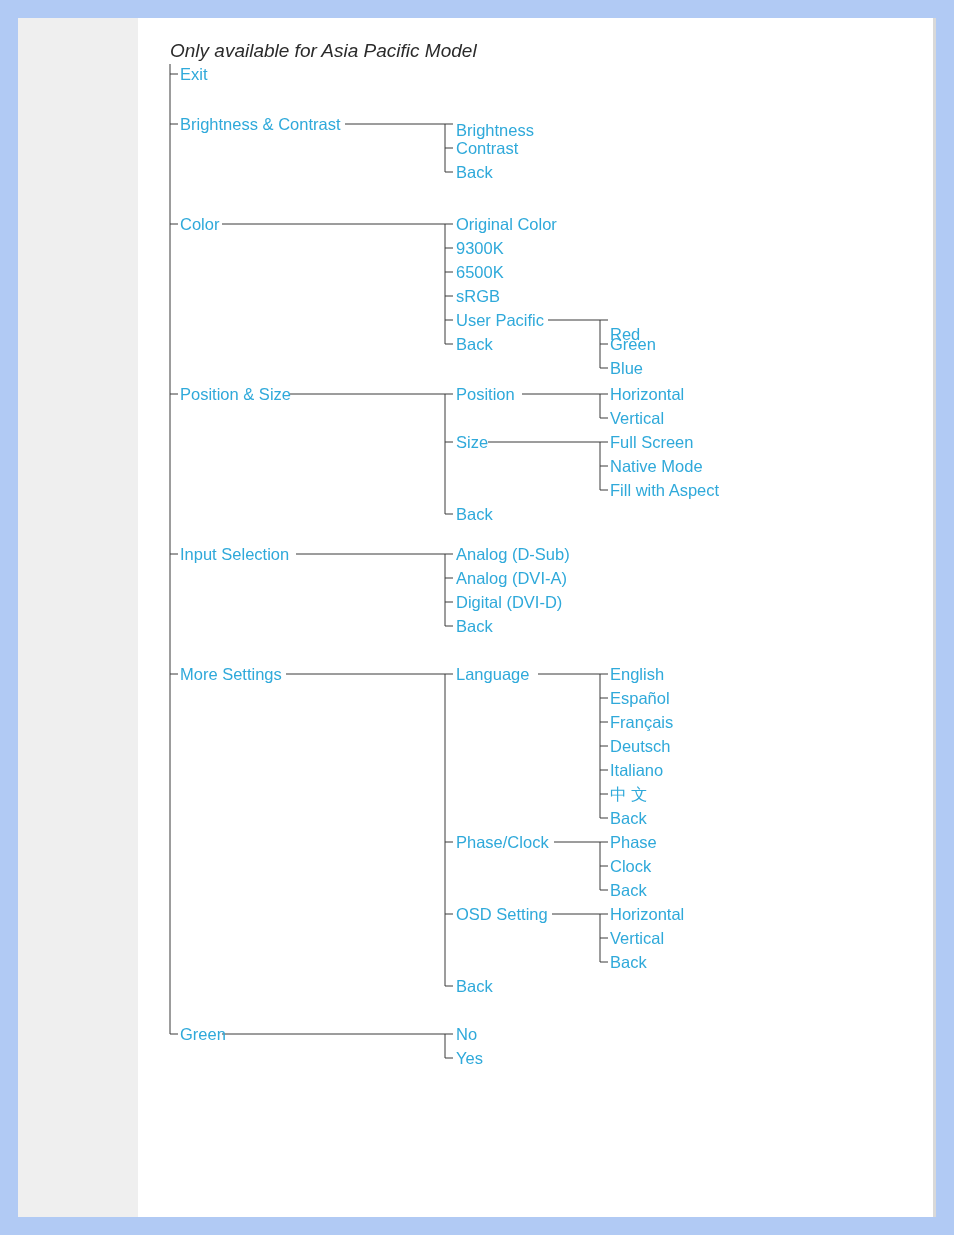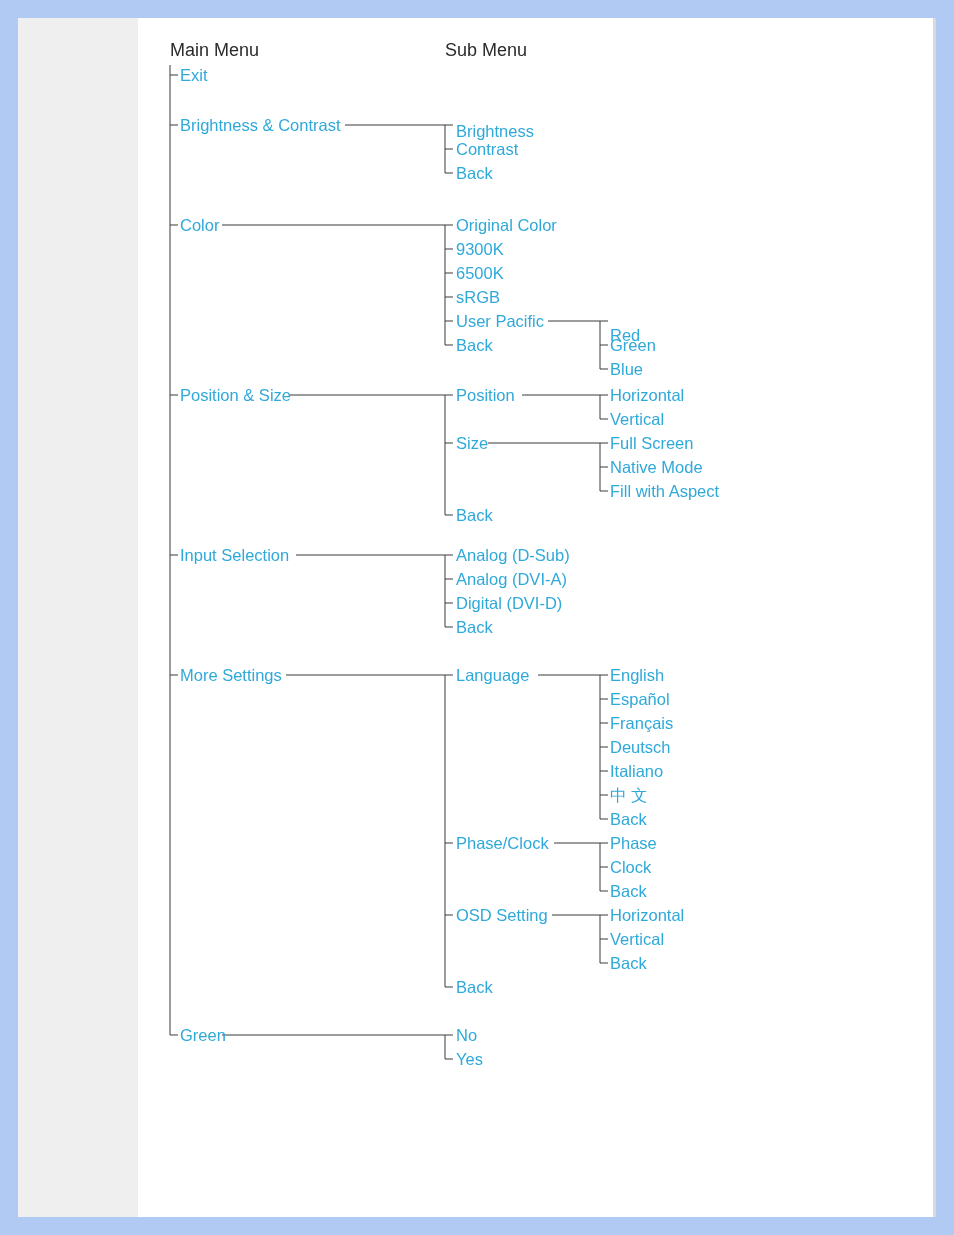--- a/index.html
+++ b/index.html
@@ -66,24 +66,21 @@
     line-height:20px;
   }
 </style>
 </head>
 <body>
 
 <div class="sheet">
   <div class="gutter"></div>
   <div class="content">
 
-    <div class="headers">
-      <span class="h-main">Main Menu</span>
-      <span class="h-sub">Sub Menu</span>
-    </div>
+    <p class="note">Only available for Asia Pacific Model</p>
 
     <div class="tree">
 
       <svg width="740" height="1050">
 
         <line x1="0" y1="0" x2="0" y2="970"></line>
 
         <line x1="0" y1="10" x2="8" y2="10"></line>
         <line x1="0" y1="60" x2="8" y2="60"></line>
         <line x1="0" y1="160" x2="8" y2="160"></line>

